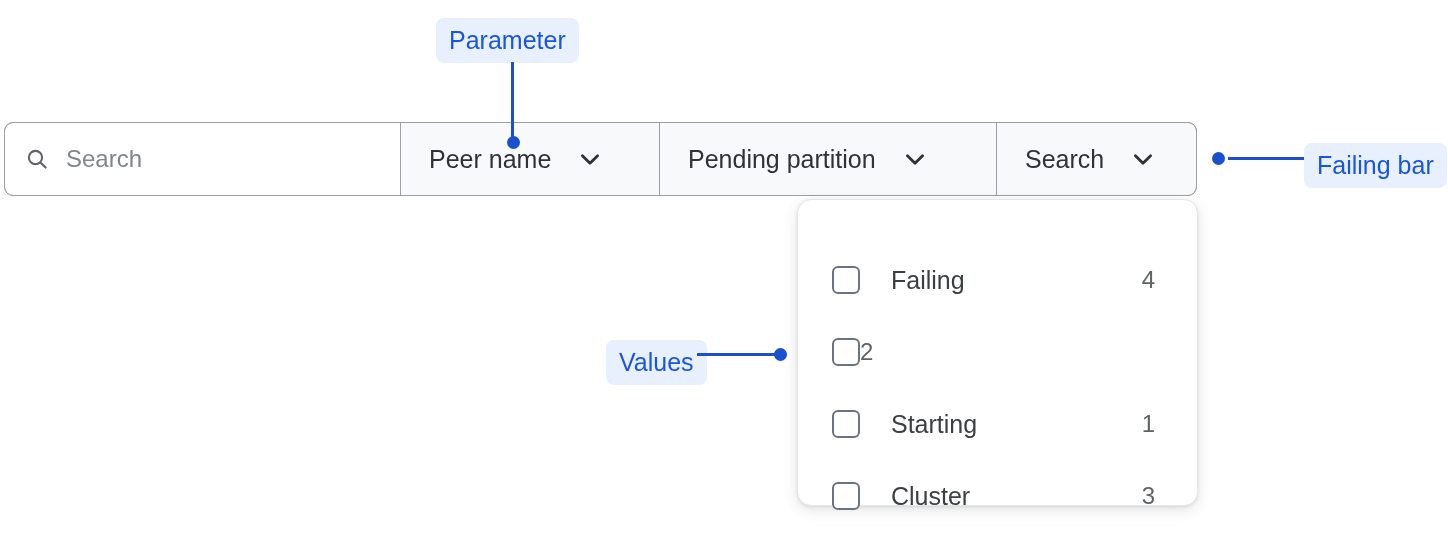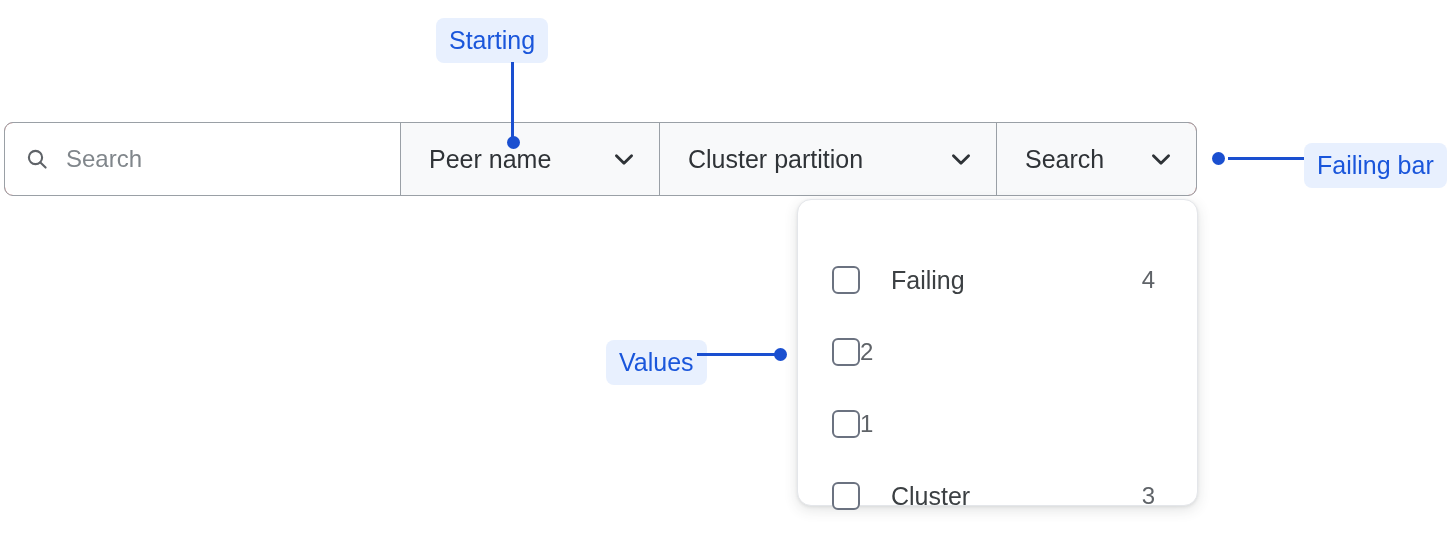--- a/index.html
+++ b/index.html
@@ -65,21 +65,21 @@
   #search-input::placeholder {
     color: #80868b;
     opacity: 1;
   }
 
   
   .filter-cell {
     box-sizing: border-box;
     display: flex;
     align-items: center;
-    justify-content: space-between;
+    justify-content: flex-start;
     background: #f8f9fa;
     border-right: 1px solid #9aa0a6;
     padding: 0 22px 0 28px;
     cursor: pointer;
     gap: 26px;
   }
   .filter-cell:last-child { border-right: 0; }
   .filter-cell .cell-label {
     font-size: 25px;
     color: #2f3337;
@@ -194,21 +194,21 @@
   </div>
 
   <div class="filter-cell" id="cell-peer-name">
     <span class="cell-label">Peer name</span>
     <svg class="chevron-icon" viewBox="0 0 24 24" fill="none" stroke="currentColor" stroke-width="2.6" stroke-linecap="round" stroke-linejoin="round">
       <polyline points="5,9 12,16 19,9"></polyline>
     </svg>
   </div>
 
   <div class="filter-cell" id="cell-cluster-partition">
-    <span class="cell-label">Cluster partition</span>
+    <span class="cell-label">Pending partition</span>
     <svg class="chevron-icon" viewBox="0 0 24 24" fill="none" stroke="currentColor" stroke-width="2.6" stroke-linecap="round" stroke-linejoin="round">
       <polyline points="5,9 12,16 19,9"></polyline>
     </svg>
   </div>
 
   <div class="filter-cell" id="cell-status">
     <span class="cell-label">Search</span>
     <svg class="chevron-icon" viewBox="0 0 24 24" fill="none" stroke="currentColor" stroke-width="2.6" stroke-linecap="round" stroke-linejoin="round">
       <polyline points="5,9 12,16 19,9"></polyline>
     </svg>
@@ -224,32 +224,33 @@
     <span class="value-count">4</span>
   </div>
 
   <div class="value-row">
     <span class="checkbox"></span>
     <span class="value-count">2</span>
   </div>
 
   <div class="value-row">
     <span class="checkbox"></span>
+    <span class="value-label">Starting</span>
     <span class="value-count">1</span>
   </div>
 
   <div class="value-row">
     <span class="checkbox"></span>
     <span class="value-label">Cluster</span>
     <span class="value-count">3</span>
   </div>
 
 </div>
 
-<div class="anno-label" id="anno-parameter">Starting</div>
+<div class="anno-label" id="anno-parameter">Parameter</div>
 <div class="connector" id="conn-parameter-line"></div>
 <div class="connector-dot" id="conn-parameter-dot"></div>
 
 <div class="anno-label" id="anno-filter-bar">Failing bar</div>
 <div class="connector" id="conn-filterbar-line"></div>
 <div class="connector-dot" id="conn-filterbar-dot"></div>
 
 <div class="anno-label" id="anno-values">Values</div>
 <div class="connector" id="conn-values-line"></div>
 <div class="connector-dot" id="conn-values-dot"></div>

